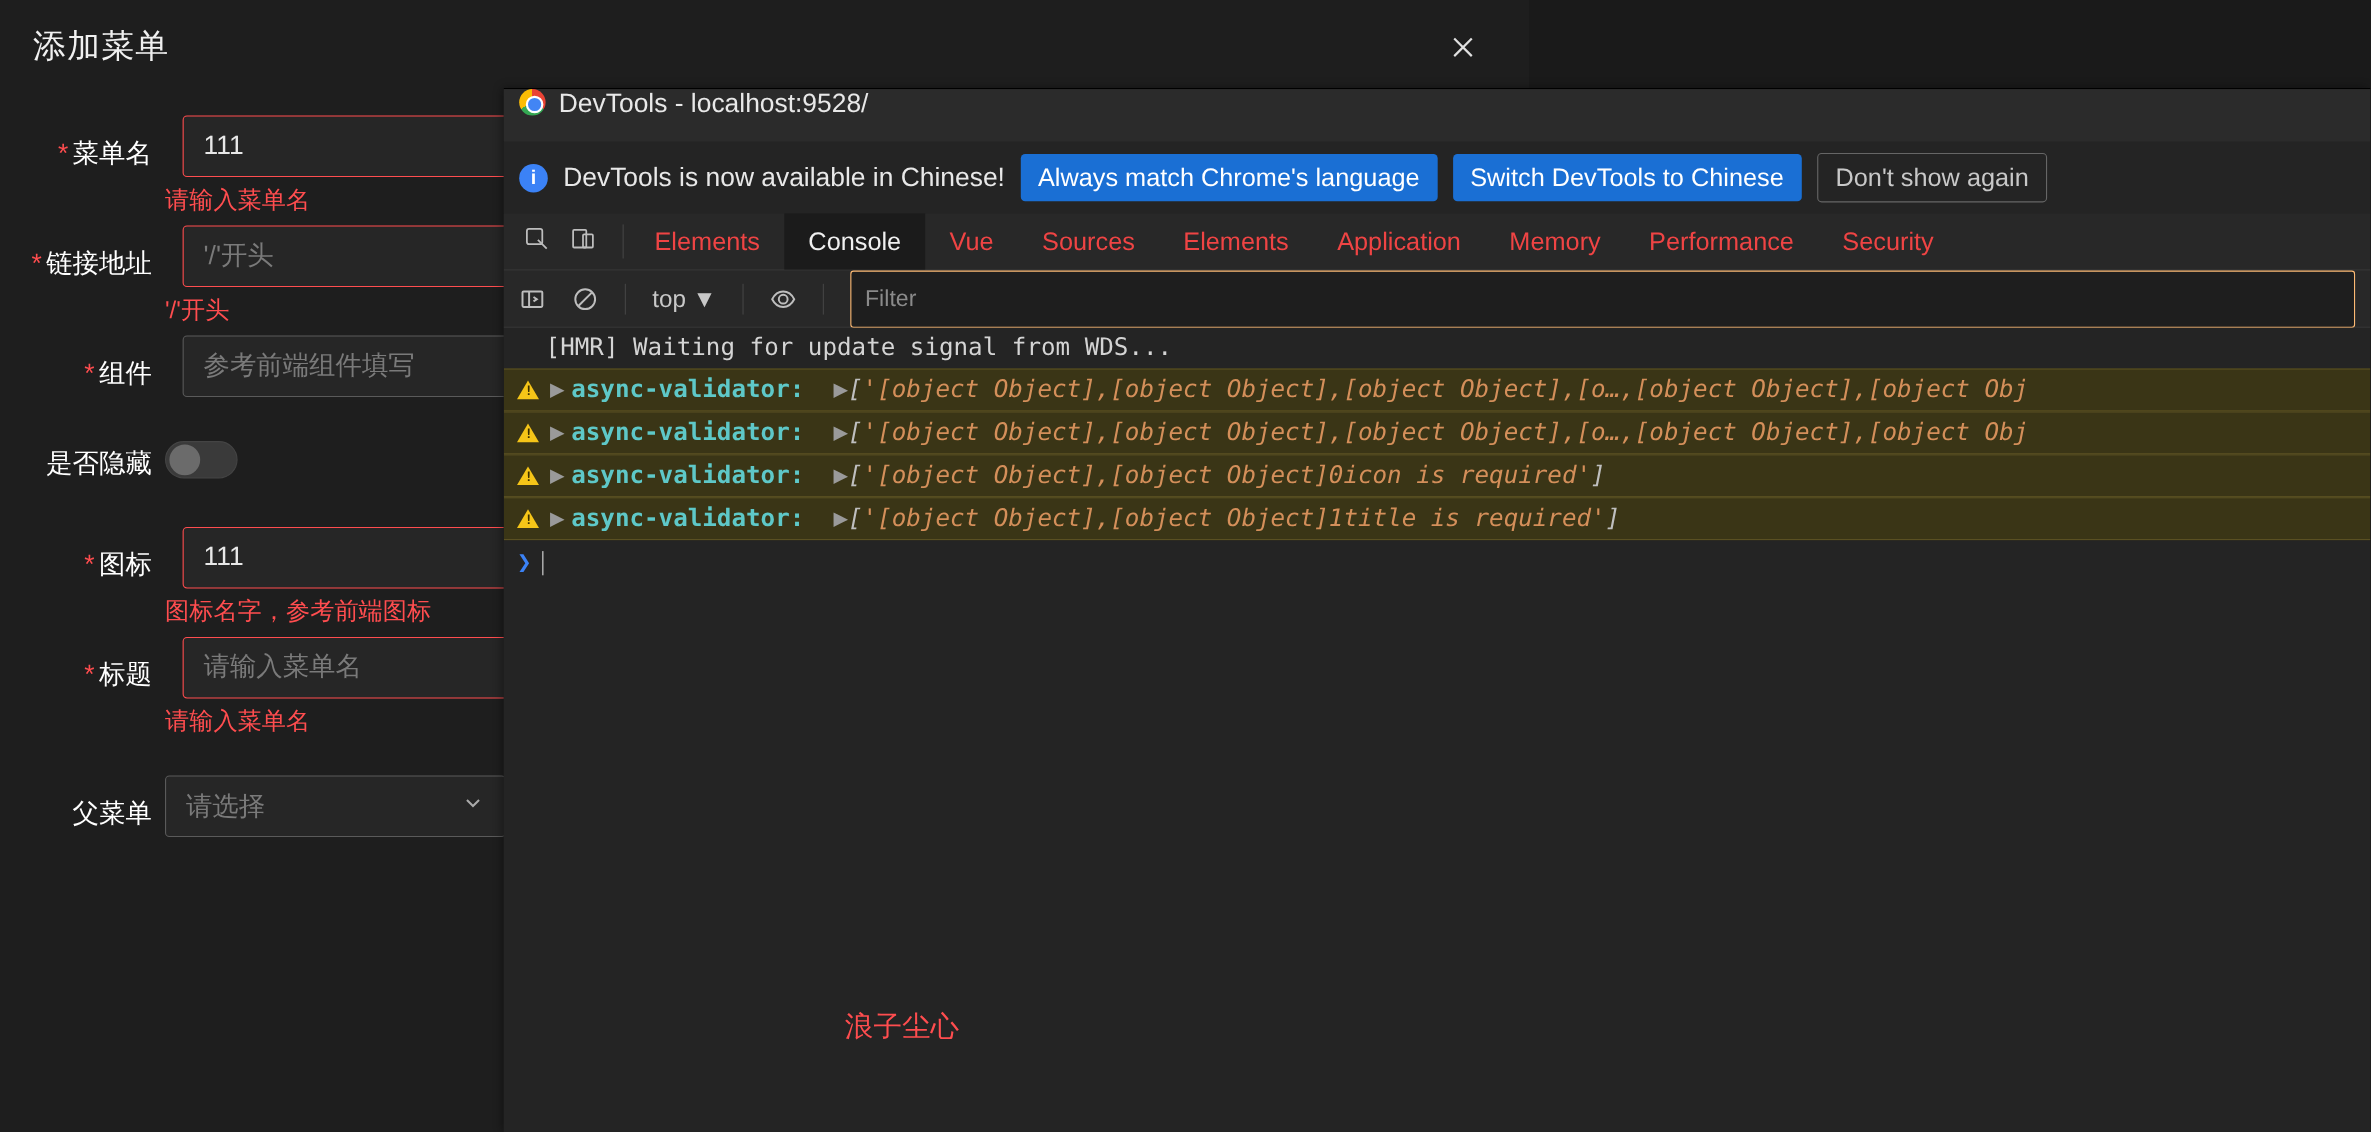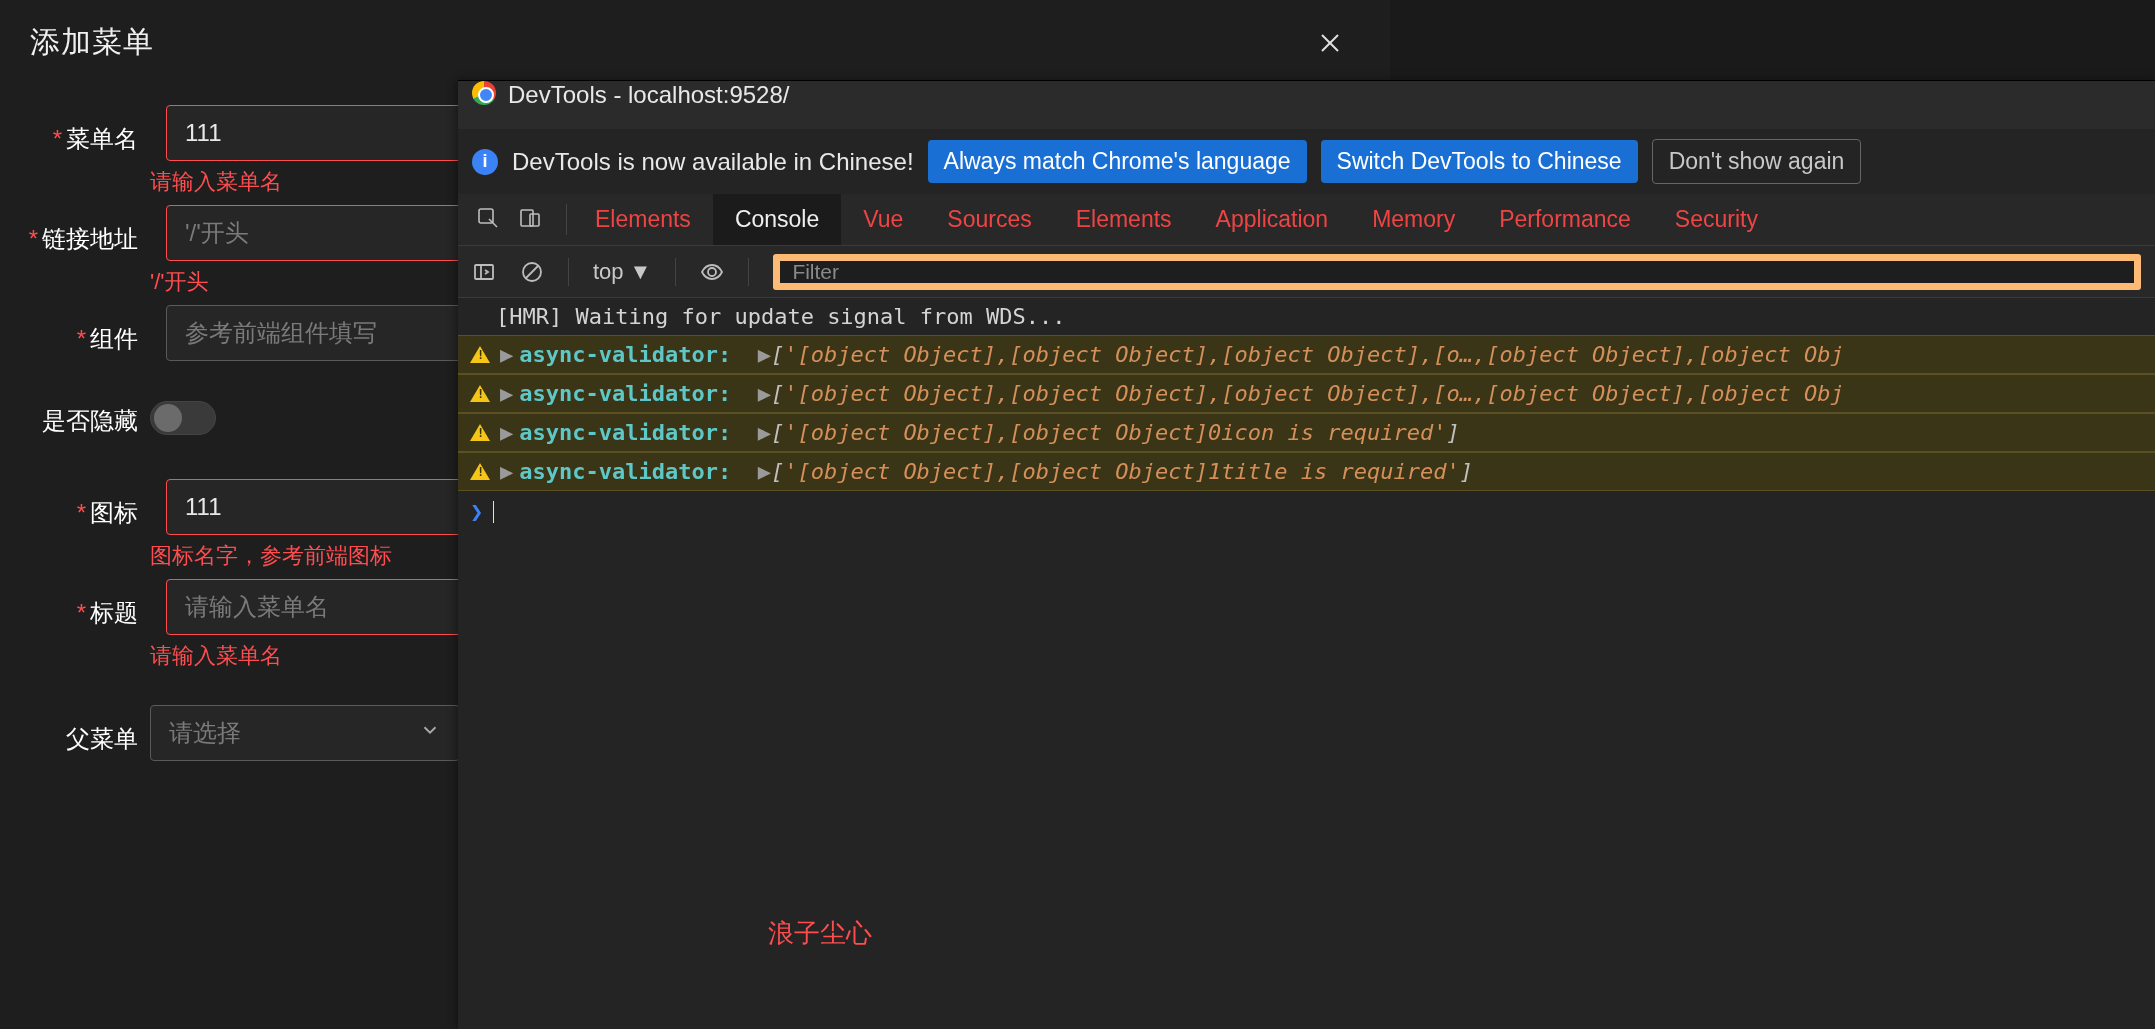--- a/index.html
+++ b/index.html
@@ -106,21 +106,21 @@
 
   .dt-consolebar {
     height: 52px; background: #282828; display: flex; align-items: center; gap: 24px; padding: 0 14px;
     border-bottom: 1px solid #3a3a3a;
   }
   .cb-icon { display: flex; align-items: center; justify-content: center; cursor: pointer; }
   .cb-icon svg { width: 24px; height: 24px; stroke: #bdbdbd; stroke-width: 1.8; fill: none; }
   .cb-sep { width: 1px; height: 28px; background: #444; }
   .cb-top { color: #c8c8c8; font-size: 22px; display: flex; align-items: center; gap: 6px; cursor: pointer; }
   .cb-filter {
-    flex: 1; height: 36px; background: #1e1e1e; border: 7px solid #fdba74; border-radius: 3px;
+    flex: 1; height: 52px; background: #1e1e1e; border: 1px solid #fdba74; border-radius: 3px;
     padding: 0 12px; font-size: 21px; color: #e0e0e0; min-width: 160px;
   }
   .cb-filter::placeholder { color: #8a8a8a; }
 
   .dt-log { flex: 1; background: #242424; font-family: Menlo, Consolas, monospace; font-size: 22px; overflow: hidden; }
   .log-line { display: flex; align-items: center; padding: 6px 12px; white-space: nowrap; overflow: hidden; }
   .log-plain { color: #d4d4d4; padding-left: 38px; }
   .log-warn { background: #3a3516; border-top: 1px solid #5a5022; border-bottom: 1px solid #5a5022; }
   .warn-icon {
     width: 0; height: 0; border-left: 10px solid transparent; border-right: 10px solid transparent;

